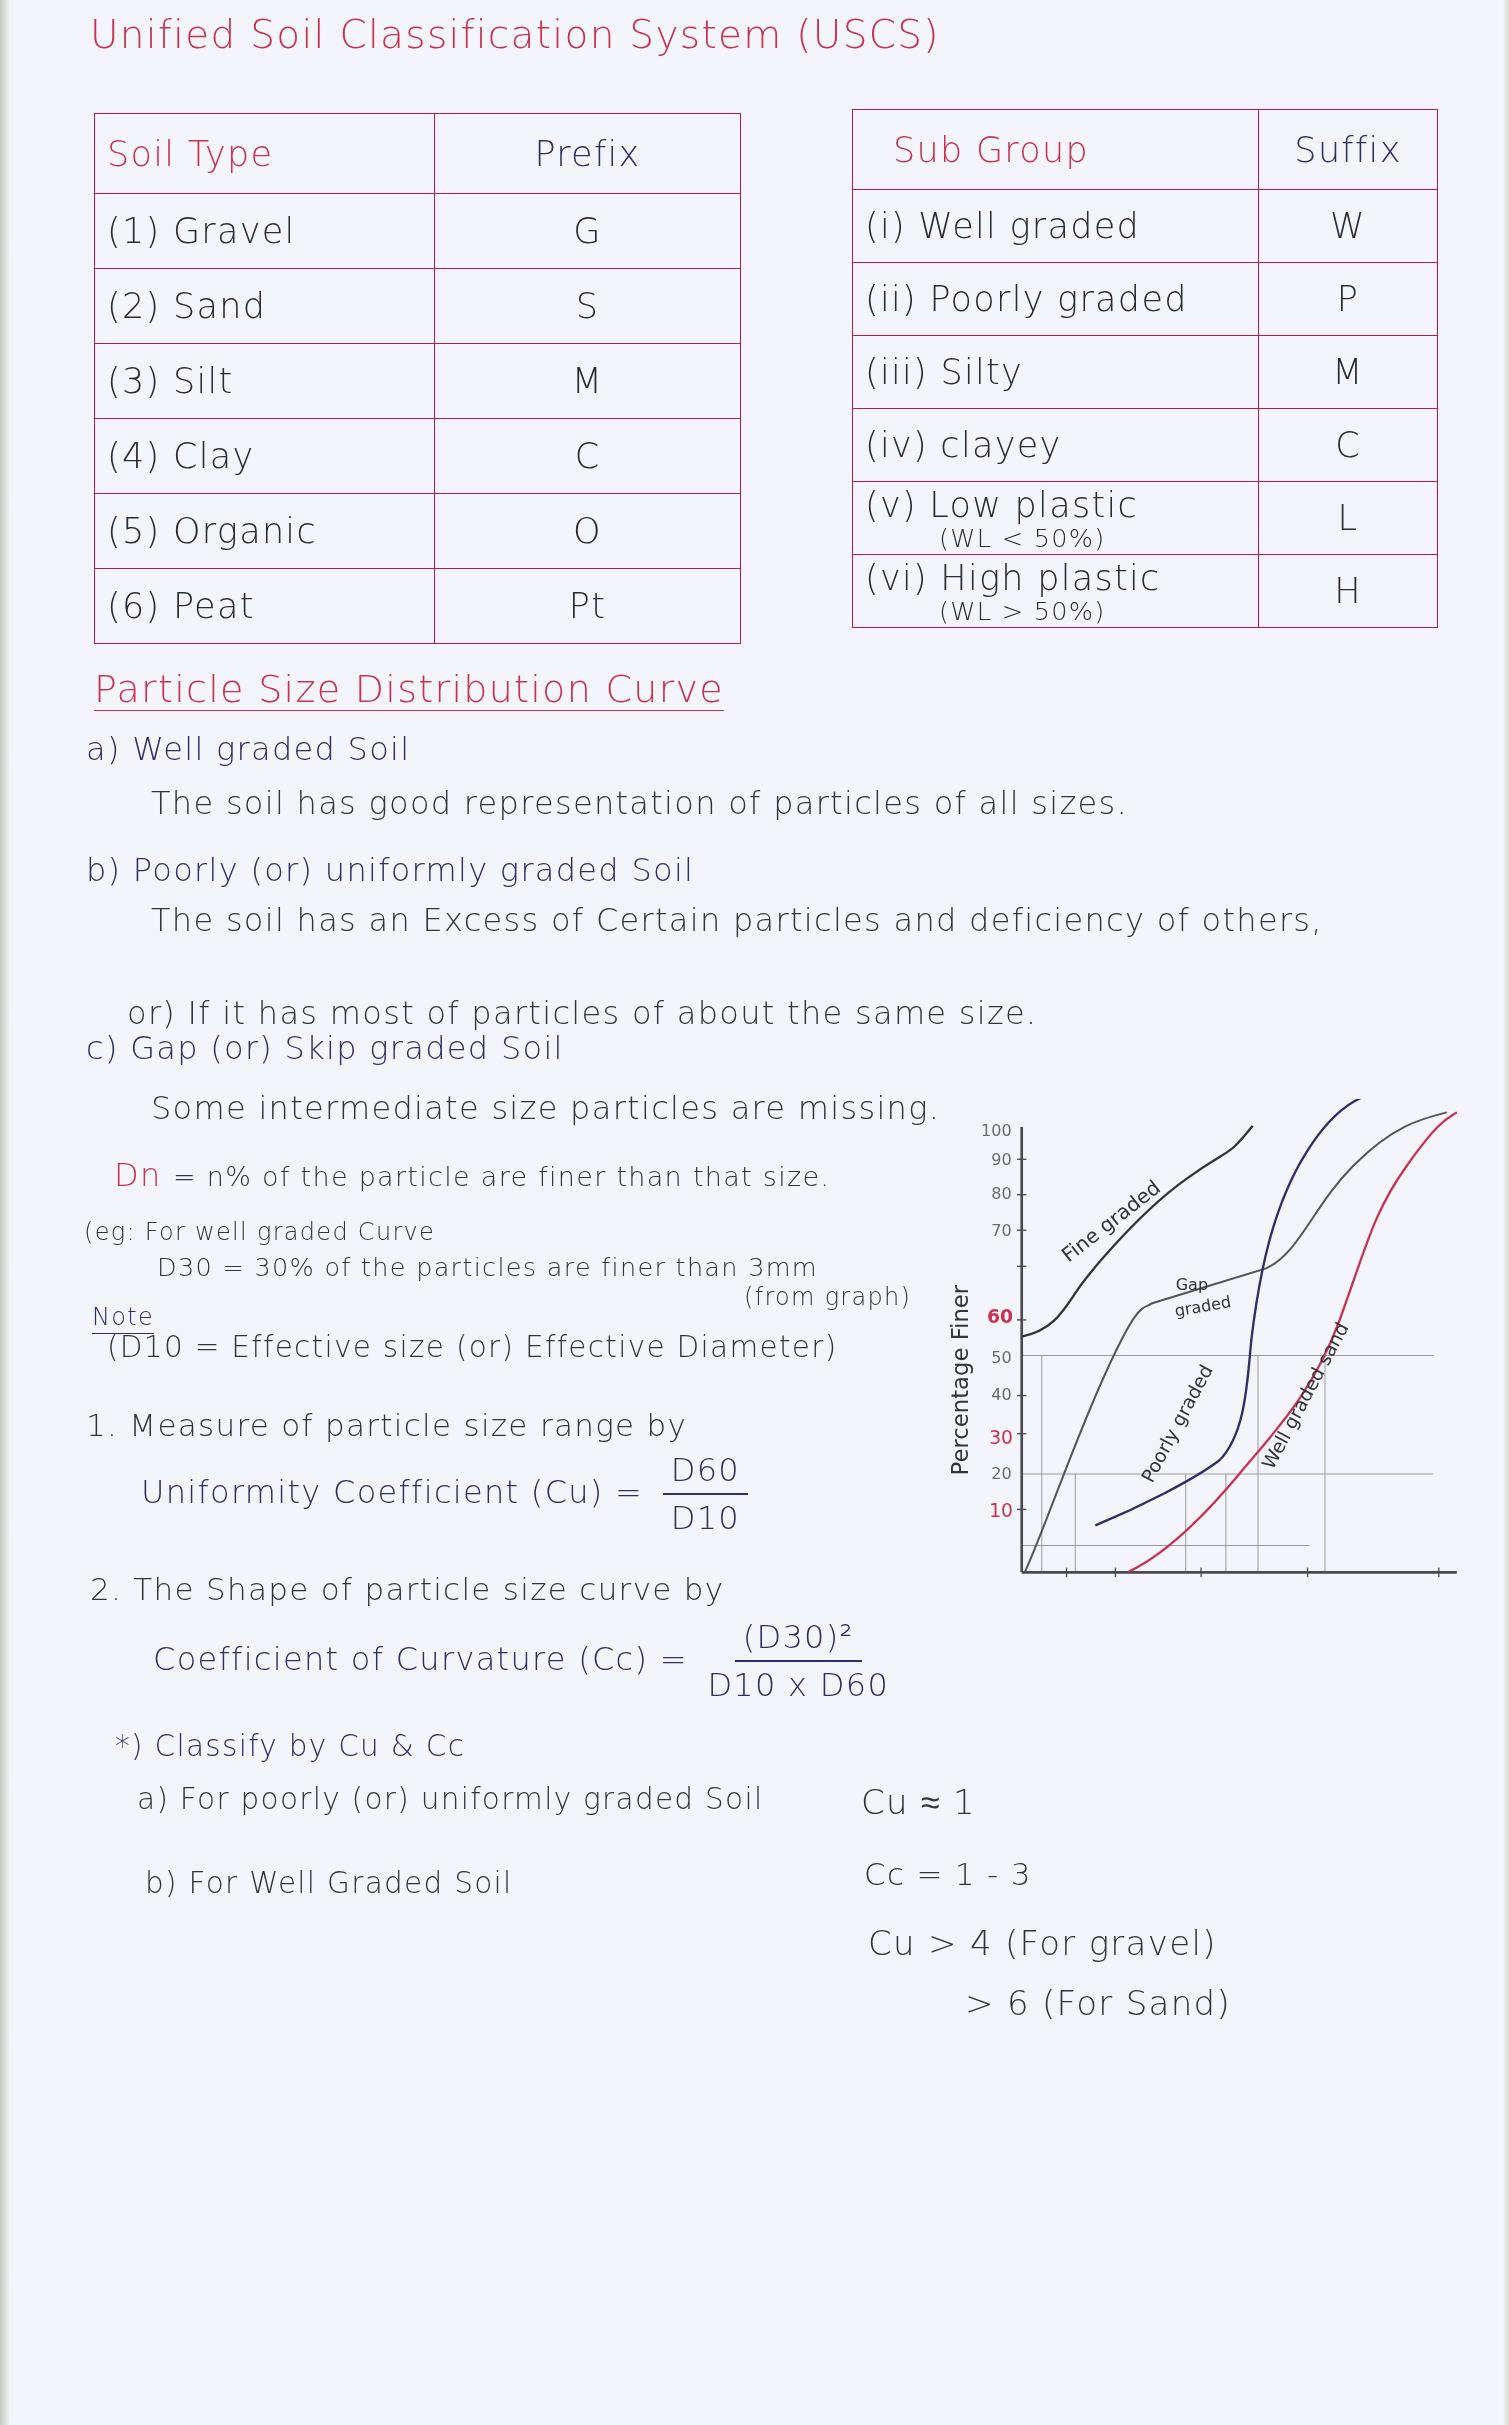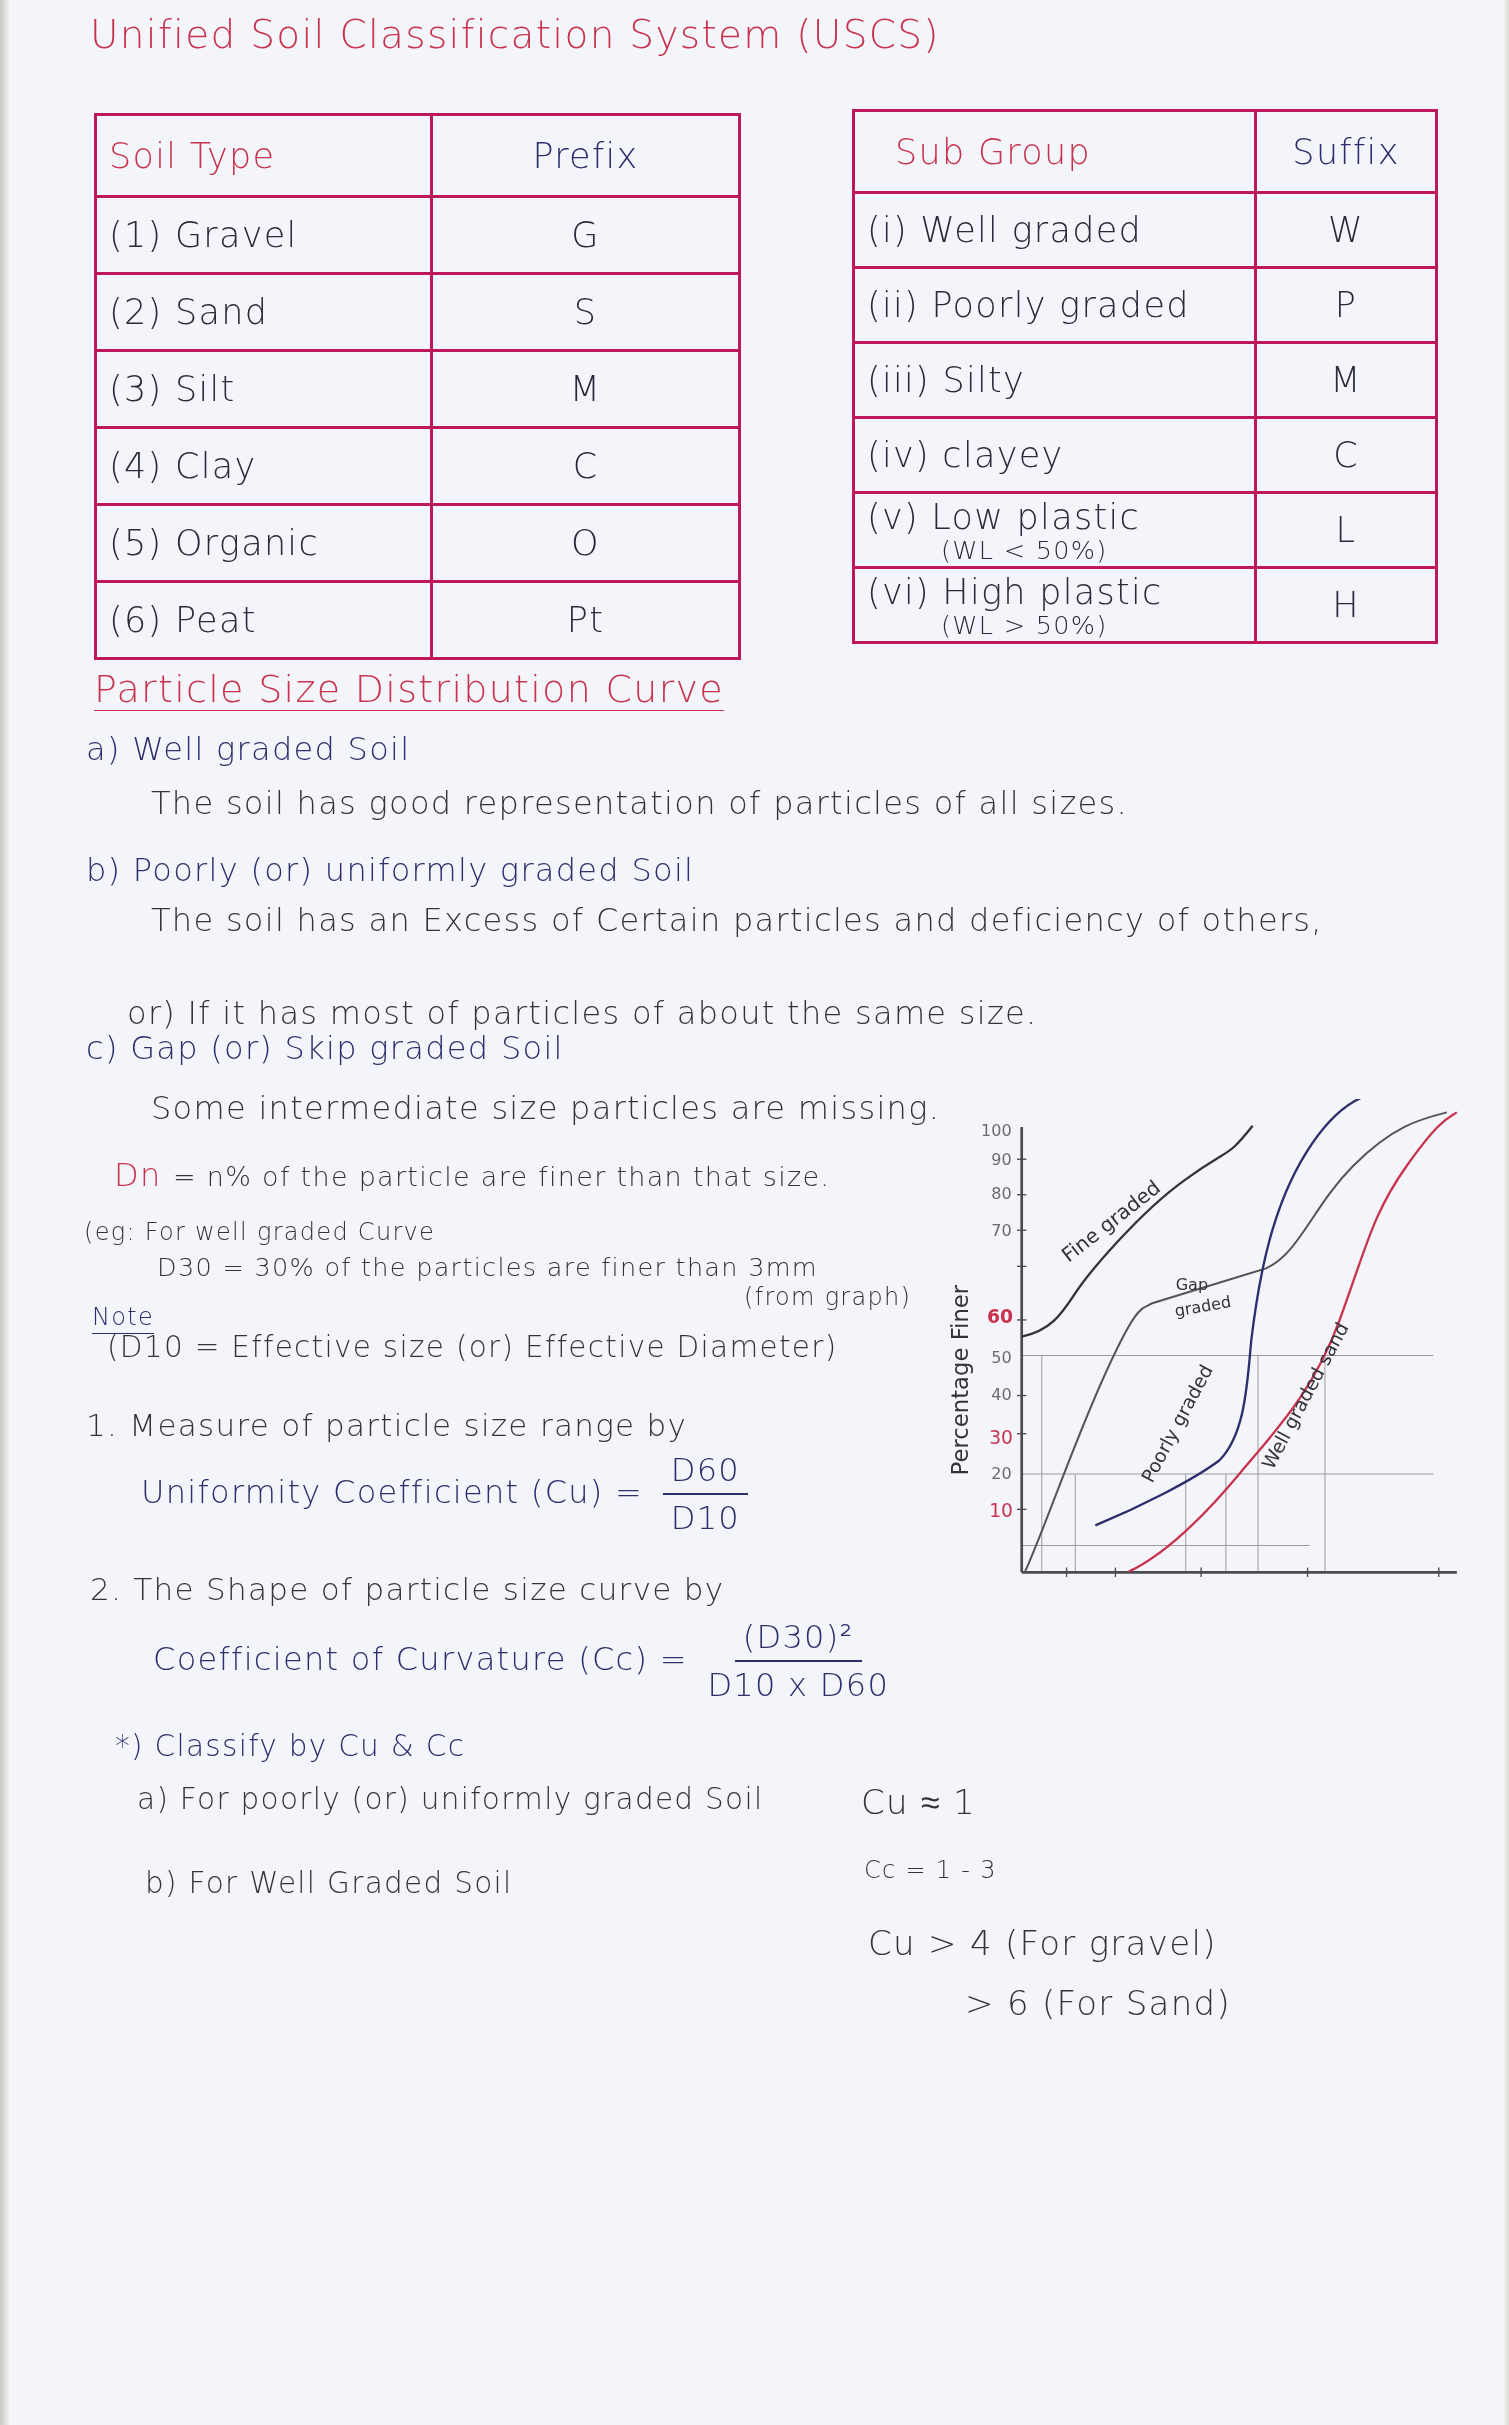--- a/index.html
+++ b/index.html
@@ -14,21 +14,21 @@
   .hw { font-family:"DejaVu Sans", sans-serif; font-weight:300; letter-spacing:1.3px; }
   .red { color:#c8344f; }
   .blue { color:#2c2f6b; }
   .ink { color:#333339; }
   .abs { position:absolute; }
 
   .title { left:90px; top:12px; font-size:39px; }
   .title u, .ul { text-decoration:underline; text-decoration-thickness:1.3px; text-underline-offset:8px; }
 
   table.grid { position:absolute; border-collapse:collapse; }
-  table.grid td { border:3px solid #be185d; font-size:35px; padding:0 12px; vertical-align:middle; }
+  table.grid td { border:1px solid #be185d; font-size:35px; padding:0 12px; vertical-align:middle; }
   table.grid tr.head td { height:79px; }
   #tbl-prefix { left:94px; top:113px; width:647px; }
   #tbl-prefix tr.row td { height:74px; }
   #tbl-prefix td.c2 { text-align:center; width:281px; }
   #tbl-suffix { left:852px; top:109px; width:586px; }
   #tbl-suffix tr.row td { height:72px; }
   #tbl-suffix td.c2 { text-align:center; width:154px; }
   .sub-note { display:block; font-size:25.5px; padding-left:74px; line-height:27px; }
 
   .section-title { left:94px; top:667px; font-size:38px; }
@@ -153,21 +153,21 @@
   <span class="frac">
     <span class="num">(D30)²</span>
     <span class="den">D10 x D60</span>
   </span>
 </div>
 
 <div class="abs line hw blue" style="left:115px;top:1729px;font-size:29.5px;">*) Classify by Cu &amp; Cc</div>
 <div class="abs line hw ink" style="left:137px;top:1782px;font-size:29.5px;">a) For poorly (or) uniformly graded Soil</div>
 <div class="abs line hw ink" style="left:861px;top:1782px;font-size:34px;">Cu ≈ 1</div>
 <div class="abs line hw ink" style="left:137px;top:1866px;font-size:29.5px;margin-left:8px;">b) For Well Graded Soil</div>
-<div class="abs line hw ink" style="left:864px;top:1856px;font-size:24px;">Cc = 1 - 3</div>
+<div class="abs line hw ink" style="left:864px;top:1856px;font-size:31px;">Cc = 1 - 3</div>
 <div class="abs line hw ink" style="left:868px;top:1923px;font-size:34px;">Cu &gt; 4 (For gravel)</div>
 <div class="abs line hw ink" style="left:965px;top:1983px;font-size:34px;">&gt; 6 (For Sand)</div>
 
 <div class="chart">
   <svg width="549" height="482" viewBox="0 0 820 720">
 
     <g stroke="#9a9a9e" stroke-width="1.5" fill="none">
       <line x1="125" y1="383" x2="740" y2="383"></line>
       <line x1="125" y1="560" x2="740" y2="560"></line>
       <line x1="125" y1="667" x2="555" y2="667"></line>

